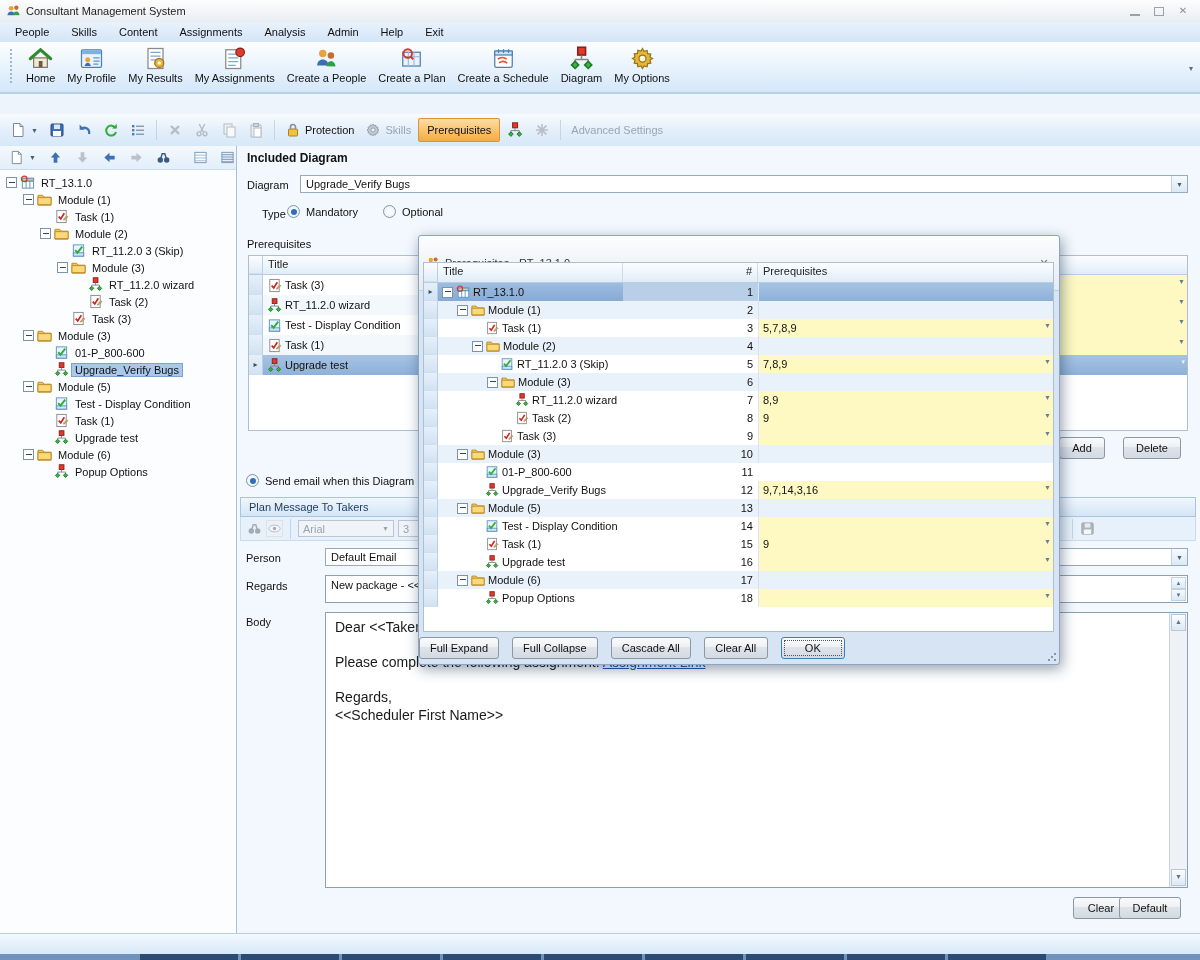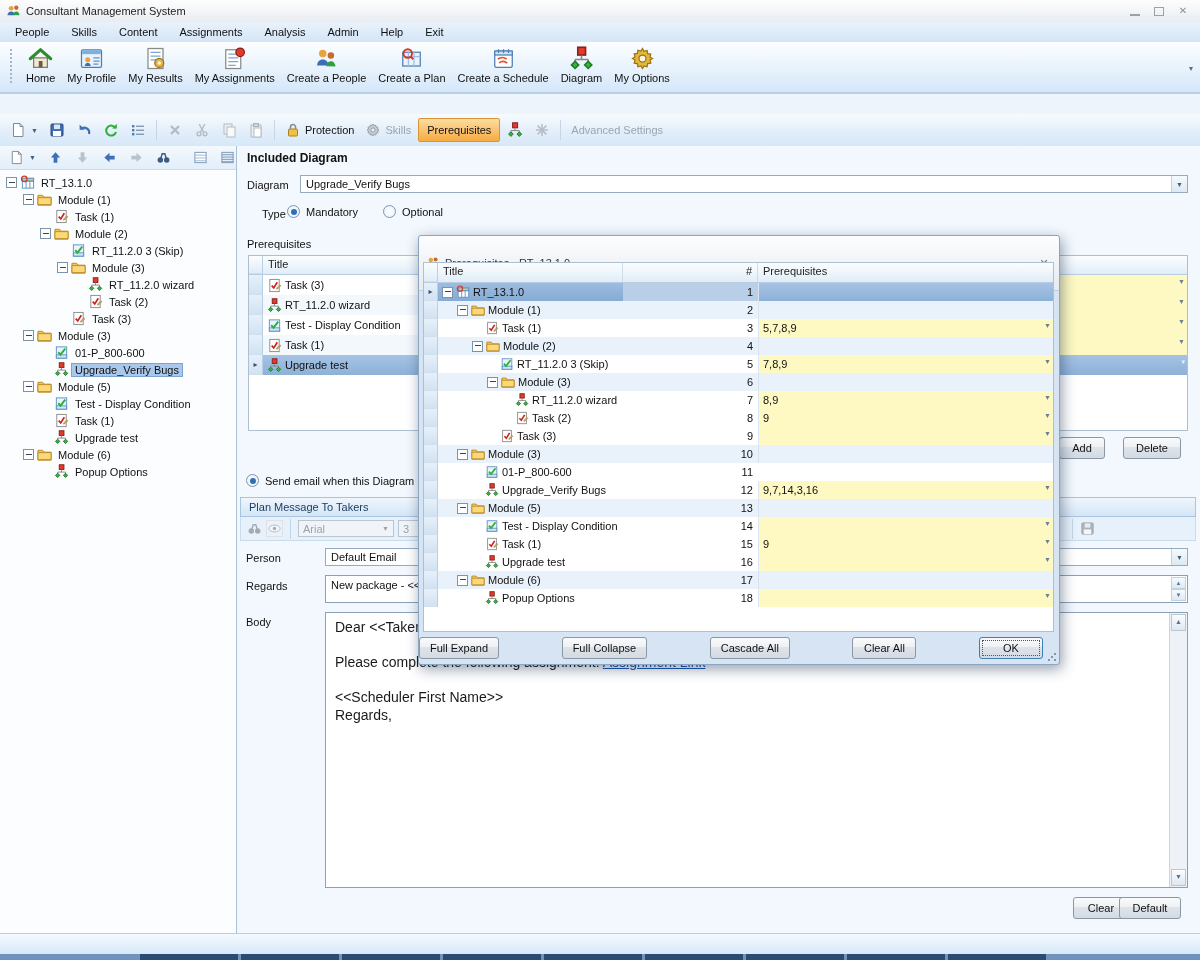--- a/index.html
+++ b/index.html
@@ -118,21 +118,21 @@
   .vscroll .arr.up{top:1px;} .vscroll .arr.down{bottom:1px;}
   
   #dialog{position:absolute;left:418px;top:235px;width:640px;height:428px;z-index:50;
     background:#d6e4f3;border:1px solid #8ba6c1;border-radius:3px;
     box-shadow:2px 4px 14px rgba(20,40,70,.45);}
   #dialog-titlebar{height:22px;background:linear-gradient(#fcfdfe,#e6ebf0);border-bottom:1px solid #c2cdd8;
     border-radius:3px 3px 0 0;display:flex;align-items:center;gap:5px;padding:16px 7px;color:#333;}
   #dialog-close{margin-left:auto;color:#6a7480;font-size:11px;width:16px;text-align:center;}
   #dialog-grid{left:4px;top:26px;width:631px;height:370px;}
   #dialog-grid .g-head{height:20px;}
-  #dialog-buttons{position:absolute;left:0;right:16px;bottom:5px;display:flex;justify-content:space-between;gap:13px;}
+  #dialog-buttons{position:absolute;left:0;right:16px;bottom:5px;display:flex;justify-content:flex-start;gap:13px;}
   #dialog-buttons .btn{min-width:64px;}
   #dlg-grip{position:absolute;right:2px;bottom:2px;width:10px;height:10px;
     background:
       radial-gradient(circle at 8px 2px,#8096ab 1px,transparent 1.3px),
       radial-gradient(circle at 8px 8px,#8096ab 1px,transparent 1.3px),
       radial-gradient(circle at 2px 8px,#8096ab 1px,transparent 1.3px),
       radial-gradient(circle at 5px 5px,#8096ab 1px,transparent 1.3px);}
   
   .c-title{width:185px;flex:0 0 auto;}
   .c-num{width:135px;flex:0 0 auto;justify-content:flex-end;padding-right:5px;}
@@ -851,22 +851,22 @@
         <div>▼</div>
       </div>
     </div>
 
     <div class="flabel" style="left:9px;top:470px">Body</div>
     <div class="textbox" id="body-box" style="left:88px;top:466px;width:863px;height:276px">
       <div>Dear &lt;&lt;Taker</div>
       <div>&nbsp;</div>
       <div><span>Please complete the following assignment. </span><a href="#">Assignment Link</a></div>
       <div>&nbsp;</div>
+      <div>Regards,</div>
       <div>&lt;&lt;Scheduler First Name&gt;&gt;</div>
-      <div>Regards,</div>
       <div class="vscroll">
         <div class="arr up">▲</div>
         <div class="arr down">▼</div>
       </div>
     </div>
 
     <div class="btn" style="position:absolute;left:836px;top:751px;min-width:56px">Clear</div>
     <div class="btn" style="position:absolute;left:882px;top:751px;min-width:62px">Default</div>
   </div>
 

